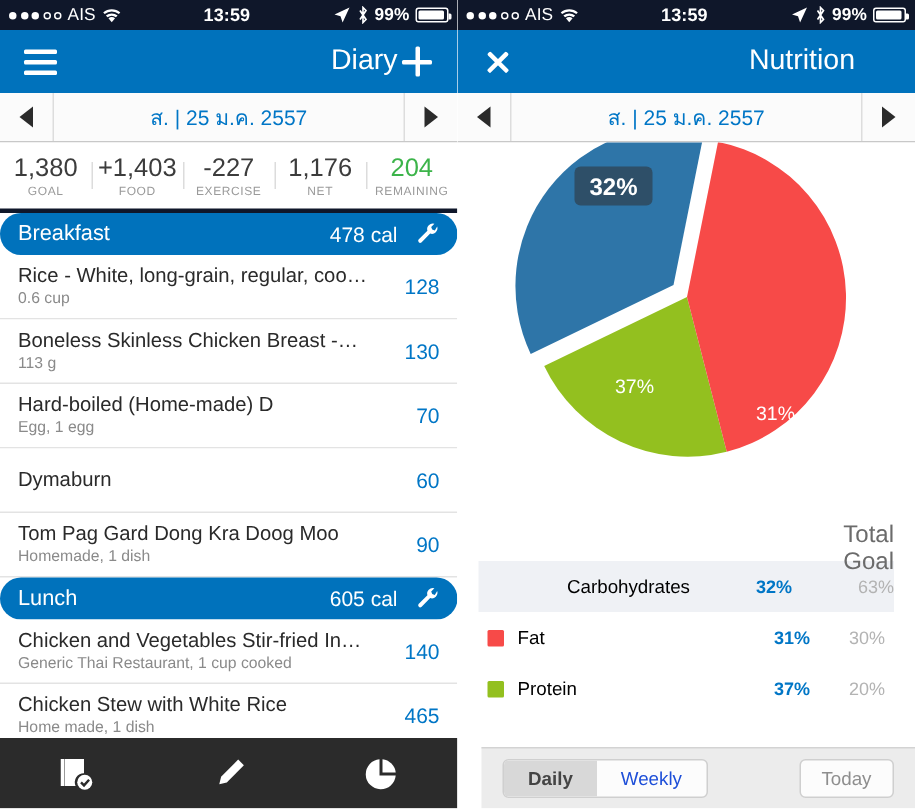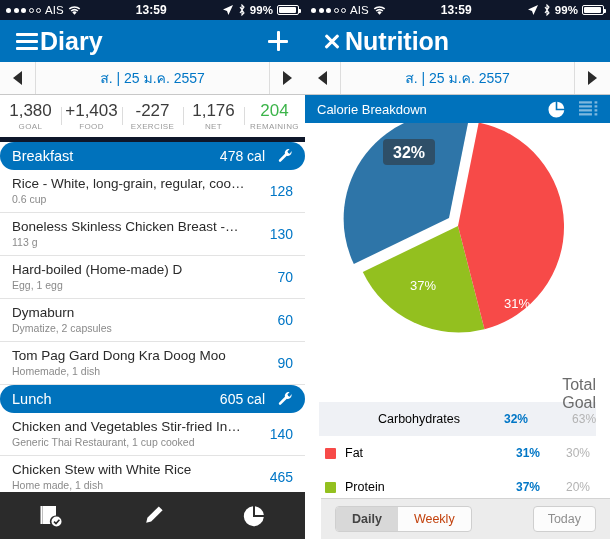--- a/index.html
+++ b/index.html
@@ -28,21 +28,21 @@
   .sb-right { display:flex; align-items:center; gap:4px; font-size:11.5px; }
   .batt { width:22px; height:10px; border:1px solid #fff; border-radius:2px; position:relative; padding:1px; }
   .batt::after { content:""; position:absolute; right:-3px; top:3px; width:2px; height:4px; background:#fff; border-radius:0 1px 1px 0; }
   .batt i { display:block; height:100%; width:97%; background:#fff; border-radius:1px; }
 
   
   .navbar {
     height:42px; background:#0072BC; color:#fff;
     display:flex; align-items:center; padding:0 14px; position:relative;
   }
-  .nav-title { flex:1; text-align:left; font-size:25px; font-weight:bold; }
+  .nav-title { flex:1; text-align:right; font-size:19px; font-weight:normal; }
   .nav-btn { width:26px; height:26px; display:flex; align-items:center; justify-content:center; cursor:pointer; }
   .hamburger { width:22px; display:flex; flex-direction:column; gap:4px; }
   .hamburger span { display:block; height:3px; background:#fff; border-radius:1px; }
   .plus { position:relative; width:20px; height:20px; }
   .plus::before,.plus::after { content:""; position:absolute; background:#fff; border-radius:1px; }
   .plus::before { left:0; top:8.5px; width:20px; height:3px; }
   .plus::after { top:0; left:8.5px; height:20px; width:3px; }
   .xmark { position:relative; width:18px; height:18px; }
   .xmark::before,.xmark::after { content:""; position:absolute; left:0; top:7.5px; width:18px; height:3.2px; background:#fff; border-radius:1px; }
   .xmark::before { transform:rotate(45deg); }
@@ -60,21 +60,21 @@
   .date-arrow.right { border-right:none; border-left:1px solid #DDD; }
   .tri-l { width:0;height:0;border-top:7px solid transparent;border-bottom:7px solid transparent;border-right:9px solid #2b2b2b; }
   .tri-r { width:0;height:0;border-top:7px solid transparent;border-bottom:7px solid transparent;border-left:9px solid #2b2b2b; }
   .date-text {
     flex:1; display:flex; align-items:center; justify-content:center;
     color:#0076C6; font-size:14px;
   }
 
   
   .summary {
-    height:47px; display:flex; align-items:center; border-bottom:5px solid #0f172a;
+    height:47px; display:flex; align-items:center; border-bottom:3px solid #0f172a;
     background:#fff;
   }
   .sum-cell { flex:1; text-align:center; position:relative; }
   .sum-cell + .sum-cell::before {
     content:""; position:absolute; left:0; top:6px; bottom:6px; width:1px; background:#DCDCDC;
   }
   .sum-val { font-size:17px; color:#3c3c3c; line-height:20px; }
   .sum-val.green { color:#3CB44A; }
   .sum-lab { font-size:8px; color:#9a9a9a; letter-spacing:0.4px; margin-top:1px; }
 
@@ -122,21 +122,21 @@
   .legend-row { display:flex; align-items:center; height:34px; font-size:12.5px; padding:0 6px; }
   .legend-row.alt { background:#EFF1F5;gap:44px; }
   .swatch { width:11px; height:11px; margin-right:9px; border-radius:1px; }
   .lg-val { width:52px; text-align:right; color:#0076C6; font-weight:bold; font-size:12px; }
   .lg-gval { width:50px; text-align:right; color:#b3b3b3; font-size:12px; }
   .bottombar {
     position:absolute; bottom:0; left:16px; right:0; height:41px; background:#ECECEC;
     border-top:1px solid #D3D3D3; display:flex; align-items:center; padding:0 14px;
   }
   .seg { display:flex; border:1px solid #CFCFCF; border-radius:4px; overflow:hidden; background:#FCFCFC; }
-  .seg div { padding:5px 16px; font-size:12.5px; color:#c2410c; cursor:pointer; }
+  .seg div { padding:5px 16px; font-size:12.5px; color:#1d4ed8; cursor:pointer; }
   .seg div.active { background:#D8D8D8; color:#444; font-weight:bold; }
   .today-btn {
     margin-left:auto; border:1px solid #CFCFCF; border-radius:4px; background:#FCFCFC;
     padding:5px 14px; font-size:12.5px; color:#8e8e8e; cursor:pointer;
   }
   .pie-label { font-size:13px; fill:#fff; font-weight:normal; }
   .badge-text { font-size:16px; fill:#fff; font-weight:bold; }
 </style>
 </head>
 <body>
@@ -247,21 +247,20 @@
     <div class="food-row">
       <div class="food-main">
         <div class="food-name">Hard-boiled (Home-made) D</div>
         <div class="food-sub">Egg, 1 egg</div>
       </div>
       <div class="food-cal">70</div>
     </div>
     <div class="food-row">
       <div class="food-main">
         <div class="food-name">Dymaburn</div>
-        <div class="food-sub">Dymatize, 2 capsules</div>
       </div>
       <div class="food-cal">60</div>
     </div>
     <div class="food-row">
       <div class="food-main">
         <div class="food-name">Tom Pag Gard Dong Kra Doog Moo</div>
         <div class="food-sub">Homemade, 1 dish</div>
       </div>
       <div class="food-cal">90</div>
     </div>
@@ -356,43 +355,20 @@
   <div class="datebar">
     <div class="date-arrow">
         <div class="tri-l"></div>
       </div>
     <div class="date-text">ส. | 25 ม.ค. 2557</div>
     <div class="date-arrow right">
         <div class="tri-r"></div>
       </div>
   </div>
 
-  <div class="section-bar">
-    <span class="section-title">Calorie Breakdown</span>
-    <span class="sec-icon">
-      <svg width="19" height="19" viewBox="0 0 24 24">
-        <path fill="#fff" d="M11 2.2A10 10 0 1 0 21.8 13H11z"></path>
-        <path fill="#fff" d="M13 2.2V11h8.8A10 10 0 0 0 13 2.2z"></path>
-      </svg>
-    </span>
-    <span class="sec-icon">
-      <svg width="19" height="17" viewBox="0 0 22 19">
-        <g fill="#7FB8DE">
-          <rect x="0" y="0" width="15" height="2.6"></rect>
-            <rect x="18" y="0" width="3.2" height="2.6"></rect>
-          <rect x="0" y="4.6" width="15" height="2.6"></rect>
-            <rect x="18" y="4.6" width="3.2" height="2.6"></rect>
-          <rect x="0" y="9.2" width="15" height="2.6"></rect>
-            <rect x="18" y="9.2" width="3.2" height="2.6"></rect>
-          <rect x="0" y="13.8" width="15" height="2.6"></rect>
-            <rect x="18" y="13.8" width="3.2" height="2.6"></rect>
-        </g>
-      </svg>
-    </span>
-  </div>
 
   <div class="chartarea">
     <svg width="305" height="253" viewBox="0 0 305 253">
 
       <path fill="#93C01F" d="M153 103 L57.8 149 A106 106 0 0 0 179.5 206.2 Z"></path>
 
       <path fill="#F74A48" d="M153 103 L179.5 206.2 A106 106 0 0 0 173.7 -0.4 Z"></path>
 
       <g transform="translate(-9,-8)">
         <path fill="#2E75A8" d="M153 103 L173.7 -0.4 A106 106 0 0 0 57.8 149 Z"></path>

